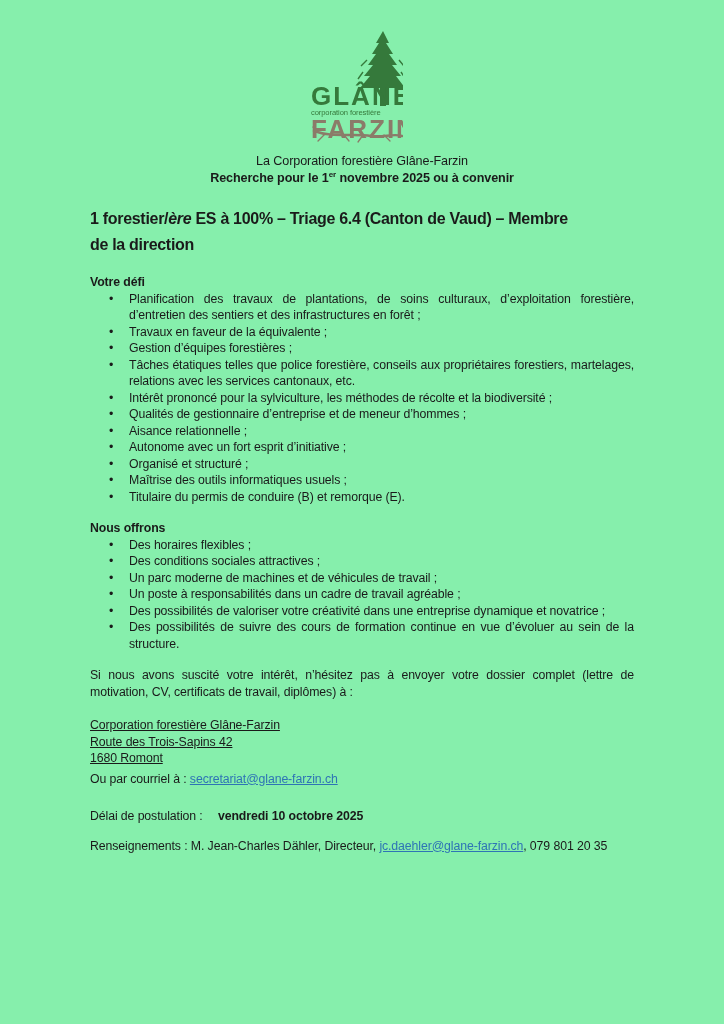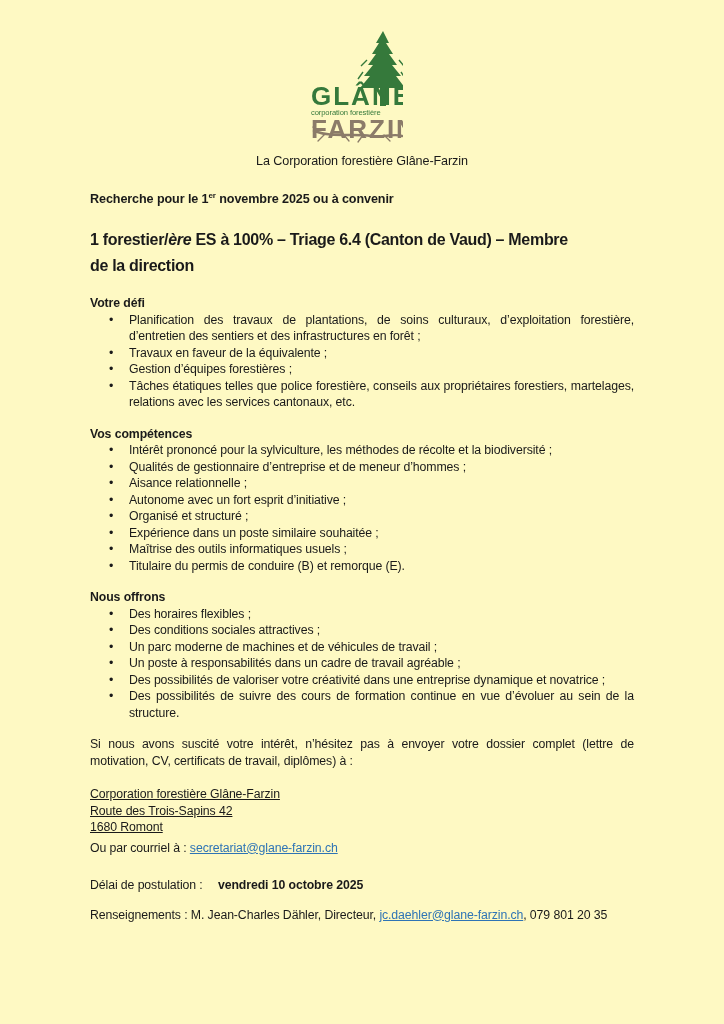--- a/index.html
+++ b/index.html
@@ -1,33 +1,33 @@
 <!DOCTYPE html>
 <html lang="fr"><head>
 <meta charset="utf-8">
 <style>
   html,body{margin:0;padding:0;background:#ffffff;}
   .page{
     position:relative;
     width:724px;height:1024px;
-    background:#fef9c3;
+    background:#86efac;
     box-sizing:border-box;
     padding:30px 90px 0 90px;
     font-family:"Liberation Sans",sans-serif;
     font-size:12.3px;line-height:16.5px;
     letter-spacing:-0.1px;
     color:#1a1a1a;
     overflow:hidden;
   }
   
   .logo-row{height:114px;padding-left:221px;}
   .logo-svg{display:block;overflow:hidden;}
   
   .org-line{text-align:center;margin-top:9px;font-size:12.6px;}
-  .search-line{margin-top:21px;font-weight:bold;font-size:12.6px;}
+  .search-line{text-align:center;font-weight:bold;font-size:12.6px;}
   .search-line sup{font-size:8px;vertical-align:super;line-height:0;}
   .job-title{
     text-align:left;margin-top:20px;
     font-weight:bold;font-size:16px;line-height:26px;letter-spacing:-0.3px;
   }
   .job-title .nowrap{white-space:nowrap;}
   .job-title em{font-style:italic;}
   
   .sec-heading{font-weight:bold;margin-top:16px;}
   .sec-heading.gap{margin-top:15px;}
@@ -82,28 +82,26 @@
   <div class="job-title"><span class="nowrap"><span>1 forestier/</span><em>ère</em><span> ES à 100% – Triage 6.4 (Canton de Vaud) – Membre</span></span><br><span class="nowrap">de la direction</span></div>
 
   <div class="sec-heading">Votre défi</div>
   <ul class="bullets">
     <li>Planification des travaux de plantations, de soins culturaux, d’exploitation forestière, d’entretien des sentiers et des infrastructures en forêt ;</li>
     <li>Travaux en faveur de la équivalente ;</li>
     <li>Gestion d’équipes forestières ;</li>
     <li>Tâches étatiques telles que police forestière, conseils aux propriétaires forestiers, martelages, relations avec les services cantonaux, etc.</li>
   </ul>
 
-  <div class="sec-heading gap">Vos compétences</div>
   <ul class="bullets">
     <li>Intérêt prononcé pour la sylviculture, les méthodes de récolte et la biodiversité ;</li>
     <li>Qualités de gestionnaire d’entreprise et de meneur d’hommes ;</li>
     <li>Aisance relationnelle ;</li>
     <li>Autonome avec un fort esprit d’initiative ;</li>
     <li>Organisé et structuré ;</li>
-    <li>Expérience dans un poste similaire souhaitée ;</li>
     <li>Maîtrise des outils informatiques usuels ;</li>
     <li>Titulaire du permis de conduire (B) et remorque (E).</li>
   </ul>
 
   <div class="sec-heading gap">Nous offrons</div>
   <ul class="bullets">
     <li>Des horaires flexibles ;</li>
     <li>Des conditions sociales attractives ;</li>
     <li>Un parc moderne de machines et de véhicules de travail ;</li>
     <li>Un poste à responsabilités dans un cadre de travail agréable ;</li>

